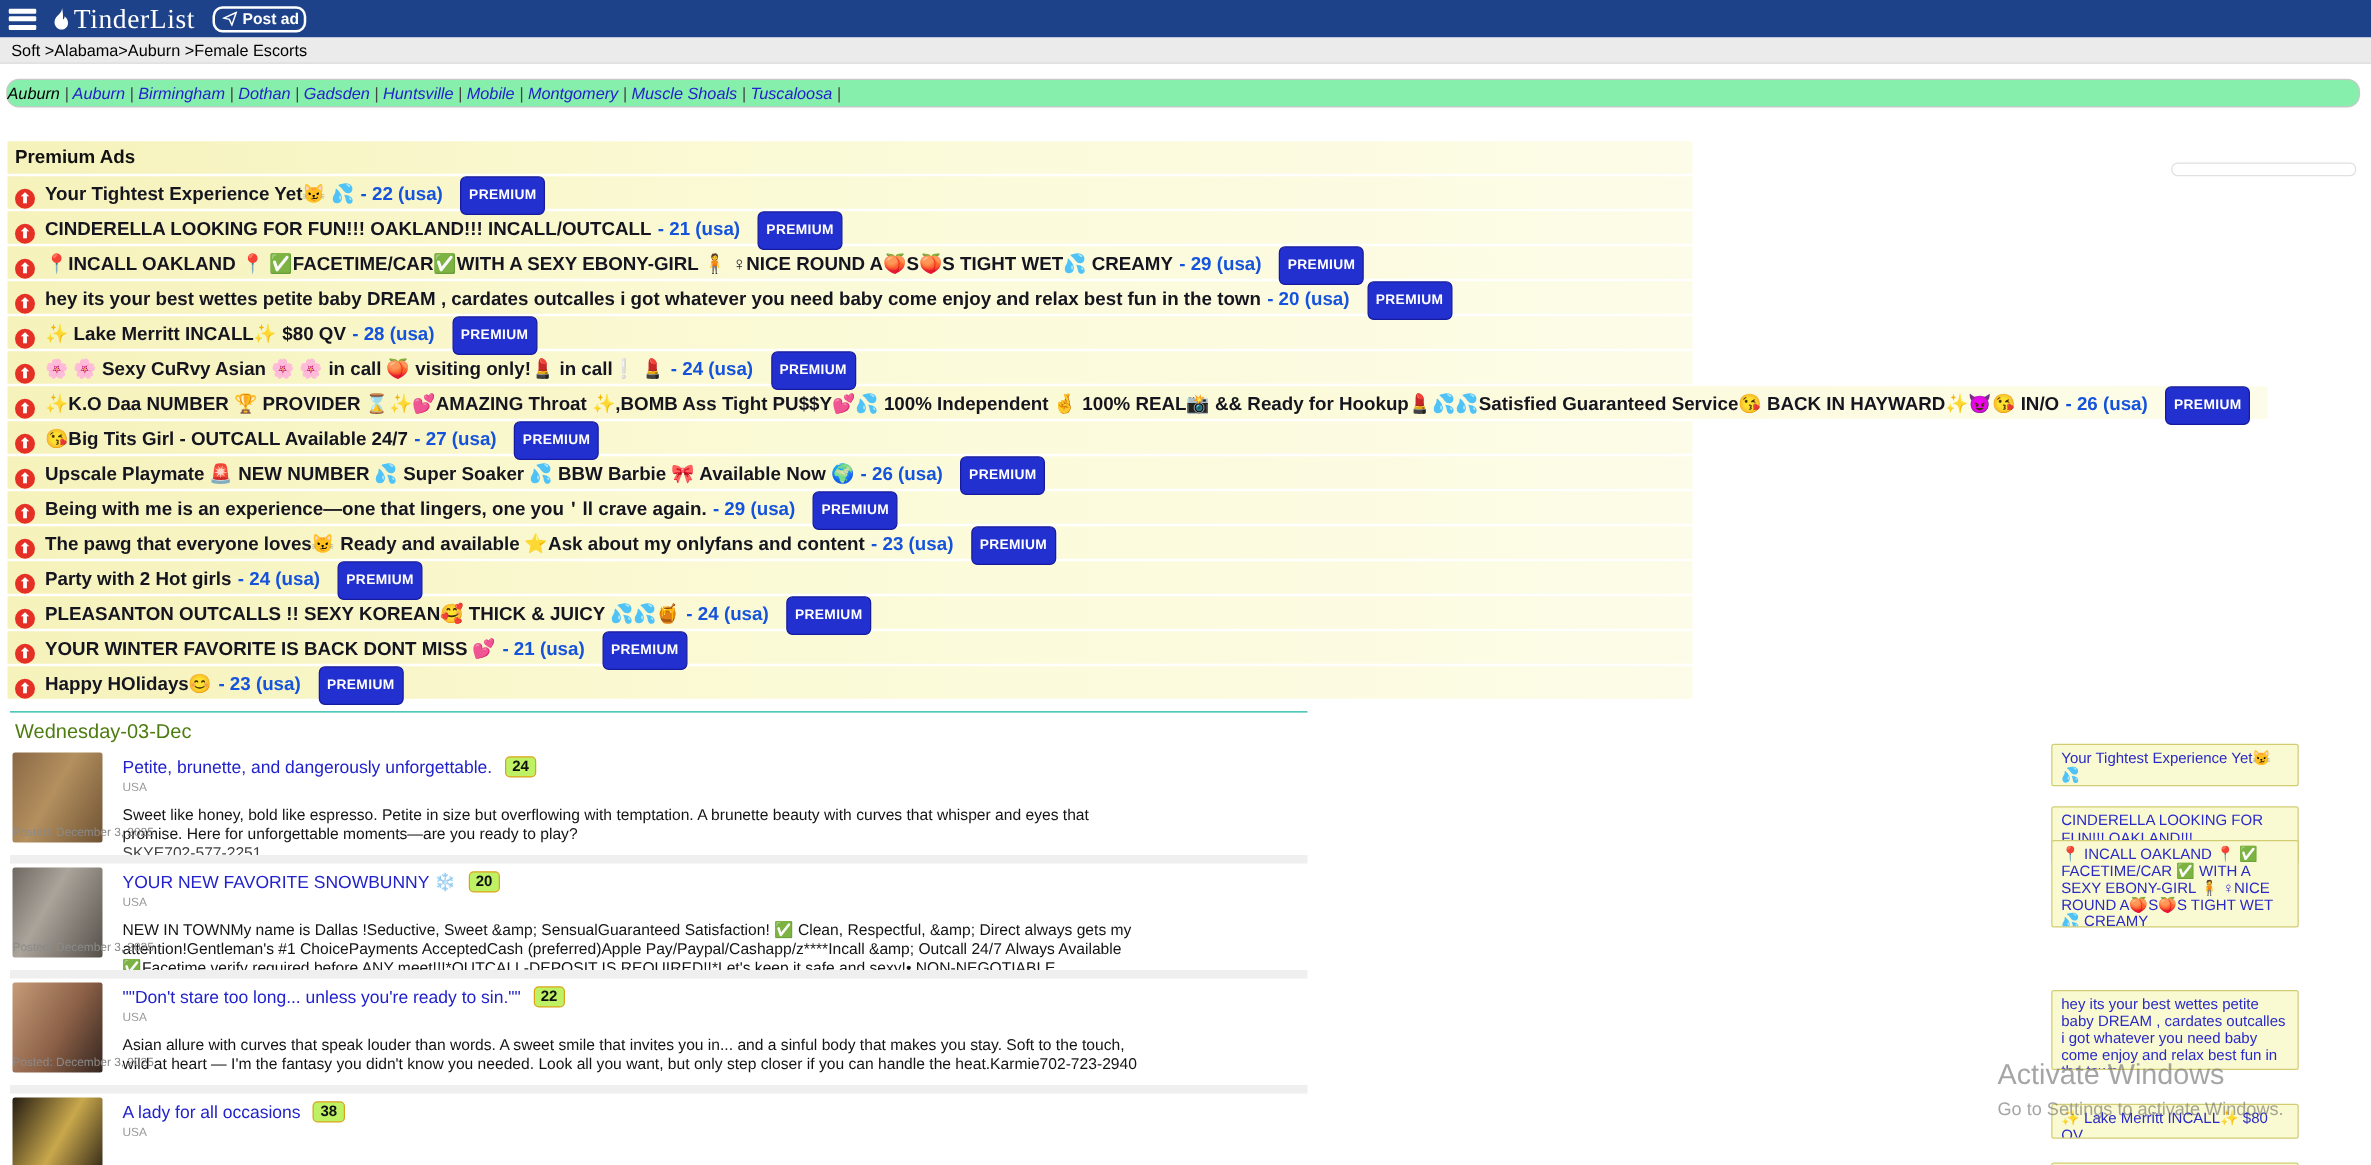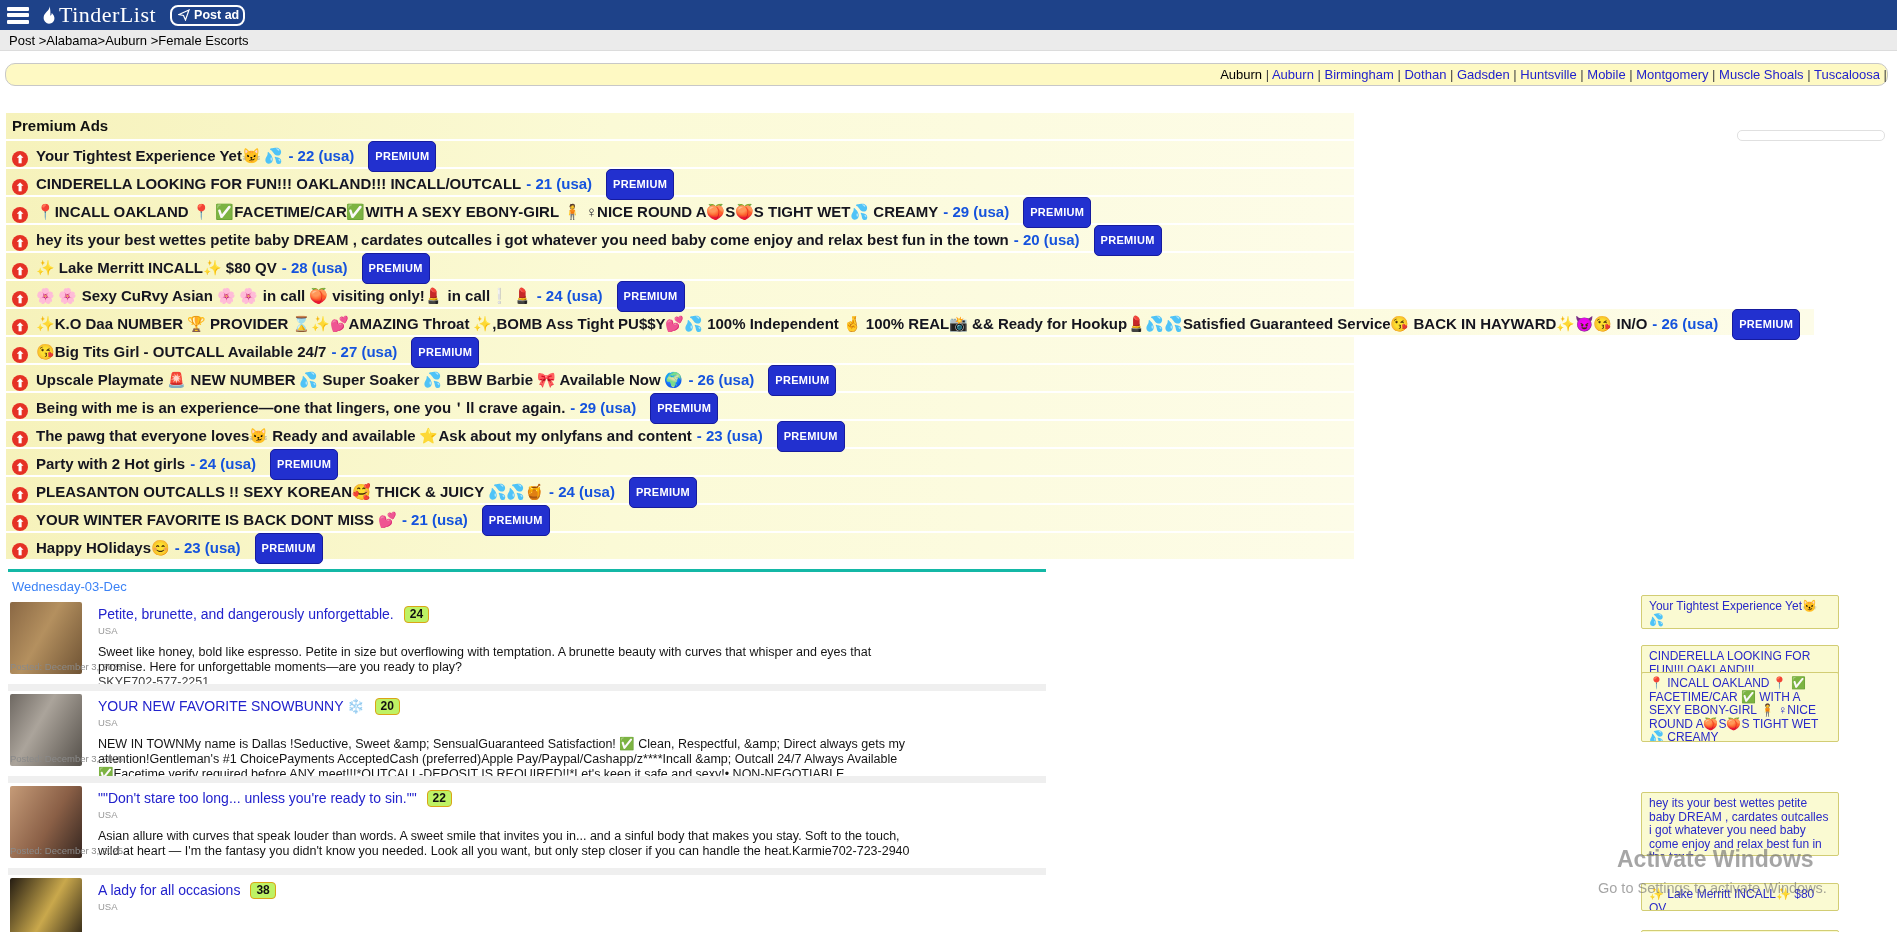--- a/index.html
+++ b/index.html
@@ -22,22 +22,22 @@
     color:#fff; font-size:12.5px; font-weight:bold; cursor:pointer; background:transparent; }
   .postad svg { width:12px; height:12px; }
   
   .breadcrumb { position:absolute; left:0; top:30px; width:1897px; height:21px;
     background:#ebebeb; border-bottom:1px solid #dcdcdc; font-size:13px;
     line-height:21px; padding-left:9px; color:#000; }
   .breadcrumb .crumb { cursor:pointer; }
   .breadcrumb .sep { white-space:pre; }
   
   .citybar { position:absolute; left:5px; top:63px; width:1883px; height:23px;
-    border:1px solid #c8c8c8; border-radius:10px; background:#fef9c3;
-    text-align:right; font-size:13px; line-height:21px; }
+    border:1px solid #c8c8c8; border-radius:10px; background:#86efac;
+    text-align:left; font-size:13px; line-height:21px;font-style:italic; }
   .citybar .current { color:#000; }
   .citybar a.city { color:#2222cc; text-decoration:none; cursor:pointer; }
   .citybar .csep { color:#444; white-space:pre; }
   
   .tr-box { position:absolute; left:1737px; top:130px; width:148px; height:11px;
     background:#fff; border:1px solid #e0e0e0; border-radius:5px; }
   
   .premium { position:absolute; left:6px; top:113px; width:1348px; }
   .band { display:block; width:max-content; min-width:100%; height:26px;
     line-height:26px; padding:0 14px 0 6px; margin-bottom:2px; white-space:nowrap;
@@ -46,22 +46,22 @@
   .prow { font-size:15px; font-weight:bold; color:#15151f; cursor:pointer; }
   .up-ico { display:inline-block; width:16px; height:16px; border-radius:50%;
     background:#e53125; color:#fff; font-size:11px; line-height:16px;
     text-align:center; vertical-align:-2px; margin-right:8px; font-weight:bold; }
   .p-age { color:#1553dd; margin-left:5px; }
   .p-badge { display:inline-block; margin-left:14px; background:#2230cf;
     border:1px solid #161b9e; color:#fff; font-size:11px; font-weight:bold;
     letter-spacing:.3px; padding:1px 6px 2px; border-radius:5px; vertical-align:1px; }
   
   .main { position:absolute; left:8px; top:569px; width:1038px; }
-  .dateheader { width:100%; border-top:3px solid #14b8a6; height:30px;
-    padding:7px 0 0 4px; font-size:13px; color:#3b82f6; }
+  .dateheader { width:100%; border-top:1px solid #14b8a6; height:30px;
+    padding:7px 0 0 4px; font-size:16px; color:#4d7c0f; }
   .listing { position:relative; height:92px; border-bottom:7px solid #efefef;
     overflow:hidden; background:#fff; }
   .thumb { position:absolute; left:2px; top:3px; width:72px; height:72px;
     border-radius:2px; cursor:pointer; }
   .idx-0 .thumb { background:linear-gradient(120deg,#8a6844 0%,#b4905f 45%,#6f5334 100%); }
   .idx-1 .thumb { background:linear-gradient(120deg,#6e6862 0%,#aba49b 40%,#55504a 100%); }
   .idx-2 .thumb { background:linear-gradient(120deg,#c59b78 0%,#8a5f46 55%,#352620 100%); }
   .idx-3 .thumb { background:linear-gradient(120deg,#241c12 0%,#c9a84c 50%,#1c1510 100%); }
   .posted { position:absolute; left:2px; top:62px; font-size:9.5px; color:#8a8a8a; }
   .lcontent { margin-left:90px; padding-top:6px; }
@@ -79,21 +79,21 @@
   .sbox .stext, .sbox .smore { color:#2929c8; }
   .sbox.idx-0 { top:595px; height:34px; }
   .sbox.idx-1 { top:645px; height:46px; }
   .sbox.idx-2 { top:672px; height:70px; }
   .sbox.idx-3 { top:792px; height:64px; }
   .sbox.idx-4 { top:883px; height:28px; }
   .sbox.idx-5 { top:930px; height:30px; }
   
   .watermark { position:absolute; left:1598px; top:846px; width:300px; z-index:20;
     pointer-events:none; color:rgba(110,110,110,.62); }
-  .wm1 { font-size:23px; font-weight:700;margin-left:19px; }
+  .wm1 { font-size:23px; font-weight:400; }
   .wm2 { font-size:14.5px; margin-top:7px; }
 </style>
 </head>
 <body>
 
 <div class="navbar">
   <div class="hamburger">
     <span></span>
       <span></span>
       <span></span>
@@ -106,21 +106,21 @@
   </div>
   <div class="postad">
     <svg viewBox="0 0 24 24">
       <path d="M2 11 L22 2 L15 22 L11 13 Z" fill="none" stroke="#ffffff" stroke-width="2.4"></path>
     </svg>
     <span>Post ad</span>
   </div>
 </div>
 
 <div class="breadcrumb">
-  <span class="idx-0"><span class="crumb">Post</span><span class="sep"> &gt;</span></span><span class="idx-1"><span class="crumb">Alabama</span><span class="sep">&gt;</span></span><span class="idx-2"><span class="crumb">Auburn</span><span class="sep"> &gt;</span></span><span class="idx-3"><span class="crumb">Female Escorts</span></span>
+  <span class="idx-0"><span class="crumb">Soft</span><span class="sep"> &gt;</span></span><span class="idx-1"><span class="crumb">Alabama</span><span class="sep">&gt;</span></span><span class="idx-2"><span class="crumb">Auburn</span><span class="sep"> &gt;</span></span><span class="idx-3"><span class="crumb">Female Escorts</span></span>
 </div>
 
 <div class="citybar">
   <span class="current">Auburn</span><span class="csep"> | </span><span class="idx-0"><a class="city">Auburn</a><span class="csep"> | </span></span><span class="idx-1"><a class="city">Birmingham</a><span class="csep"> | </span></span><span class="idx-2"><a class="city">Dothan</a><span class="csep"> | </span></span><span class="idx-3"><a class="city">Gadsden</a><span class="csep"> | </span></span><span class="idx-4"><a class="city">Huntsville</a><span class="csep"> | </span></span><span class="idx-5"><a class="city">Mobile</a><span class="csep"> | </span></span><span class="idx-6"><a class="city">Montgomery</a><span class="csep"> | </span></span><span class="idx-7"><a class="city">Muscle Shoals</a><span class="csep"> | </span></span><span class="idx-8"><a class="city">Tuscaloosa</a><span class="csep"> |</span></span>
 </div>
 
 <div class="tr-box"></div>
 
 <div class="premium">
   <div class="band phead">Premium Ads</div>

